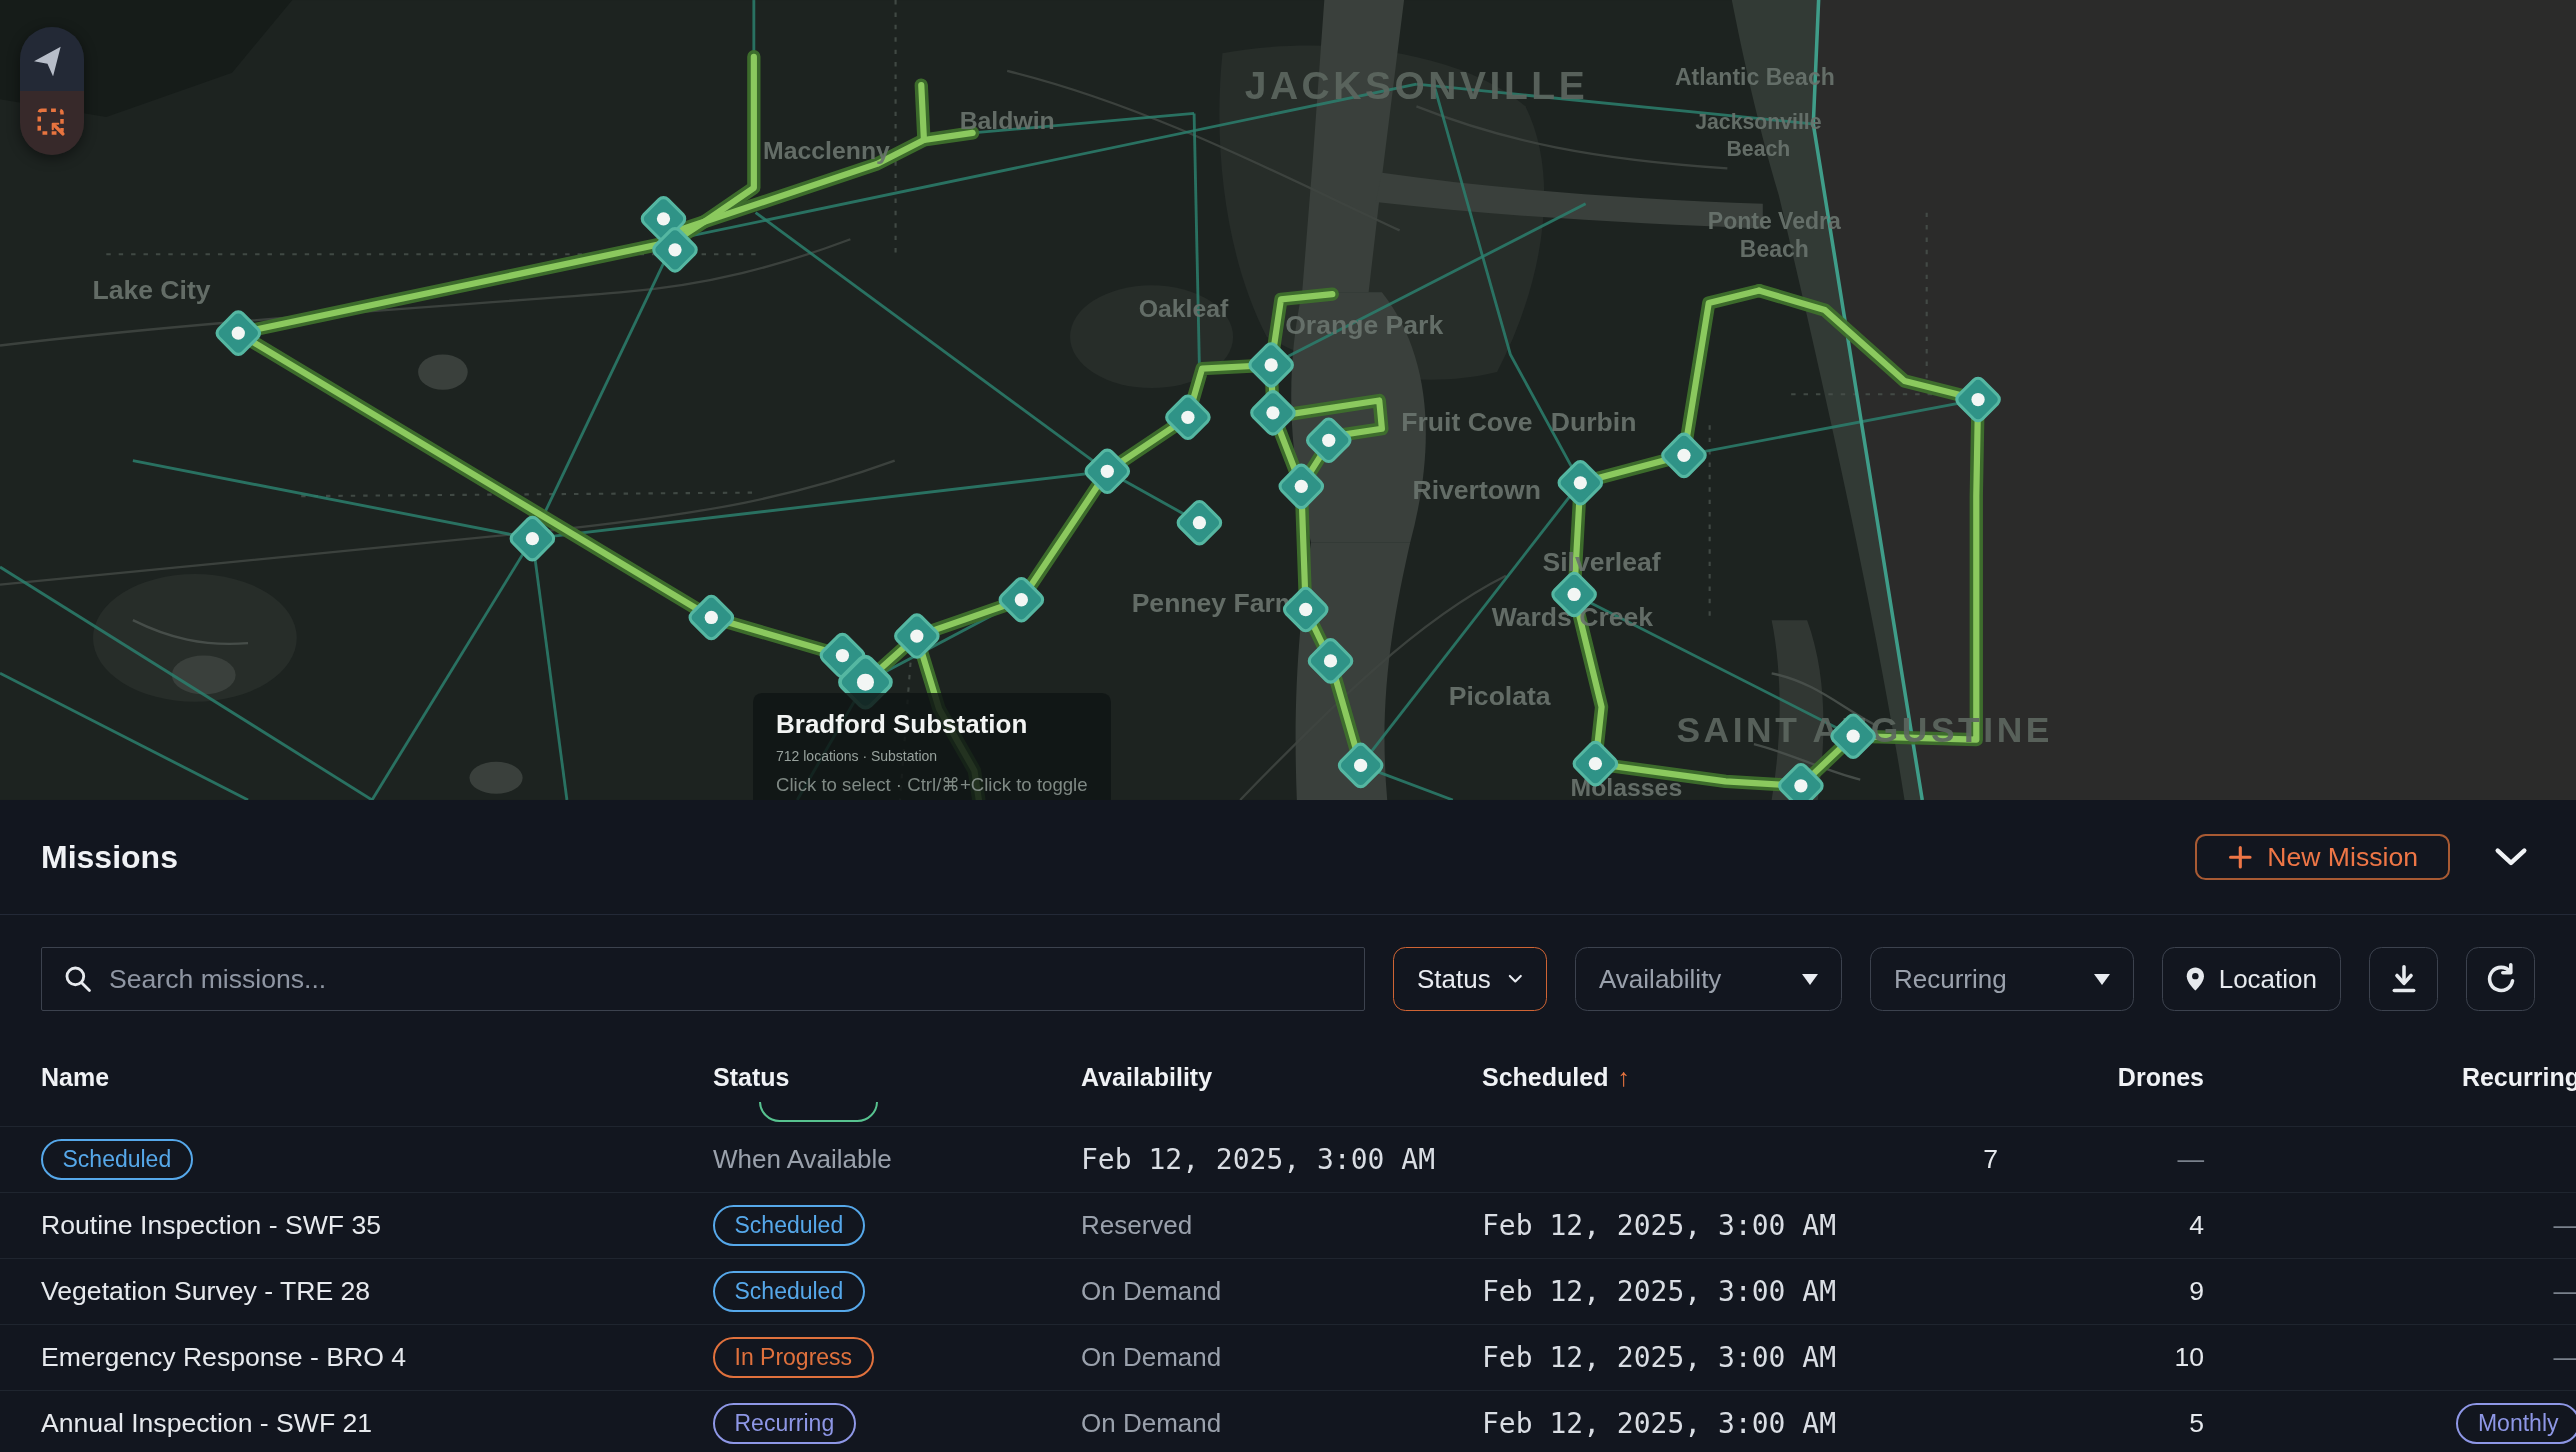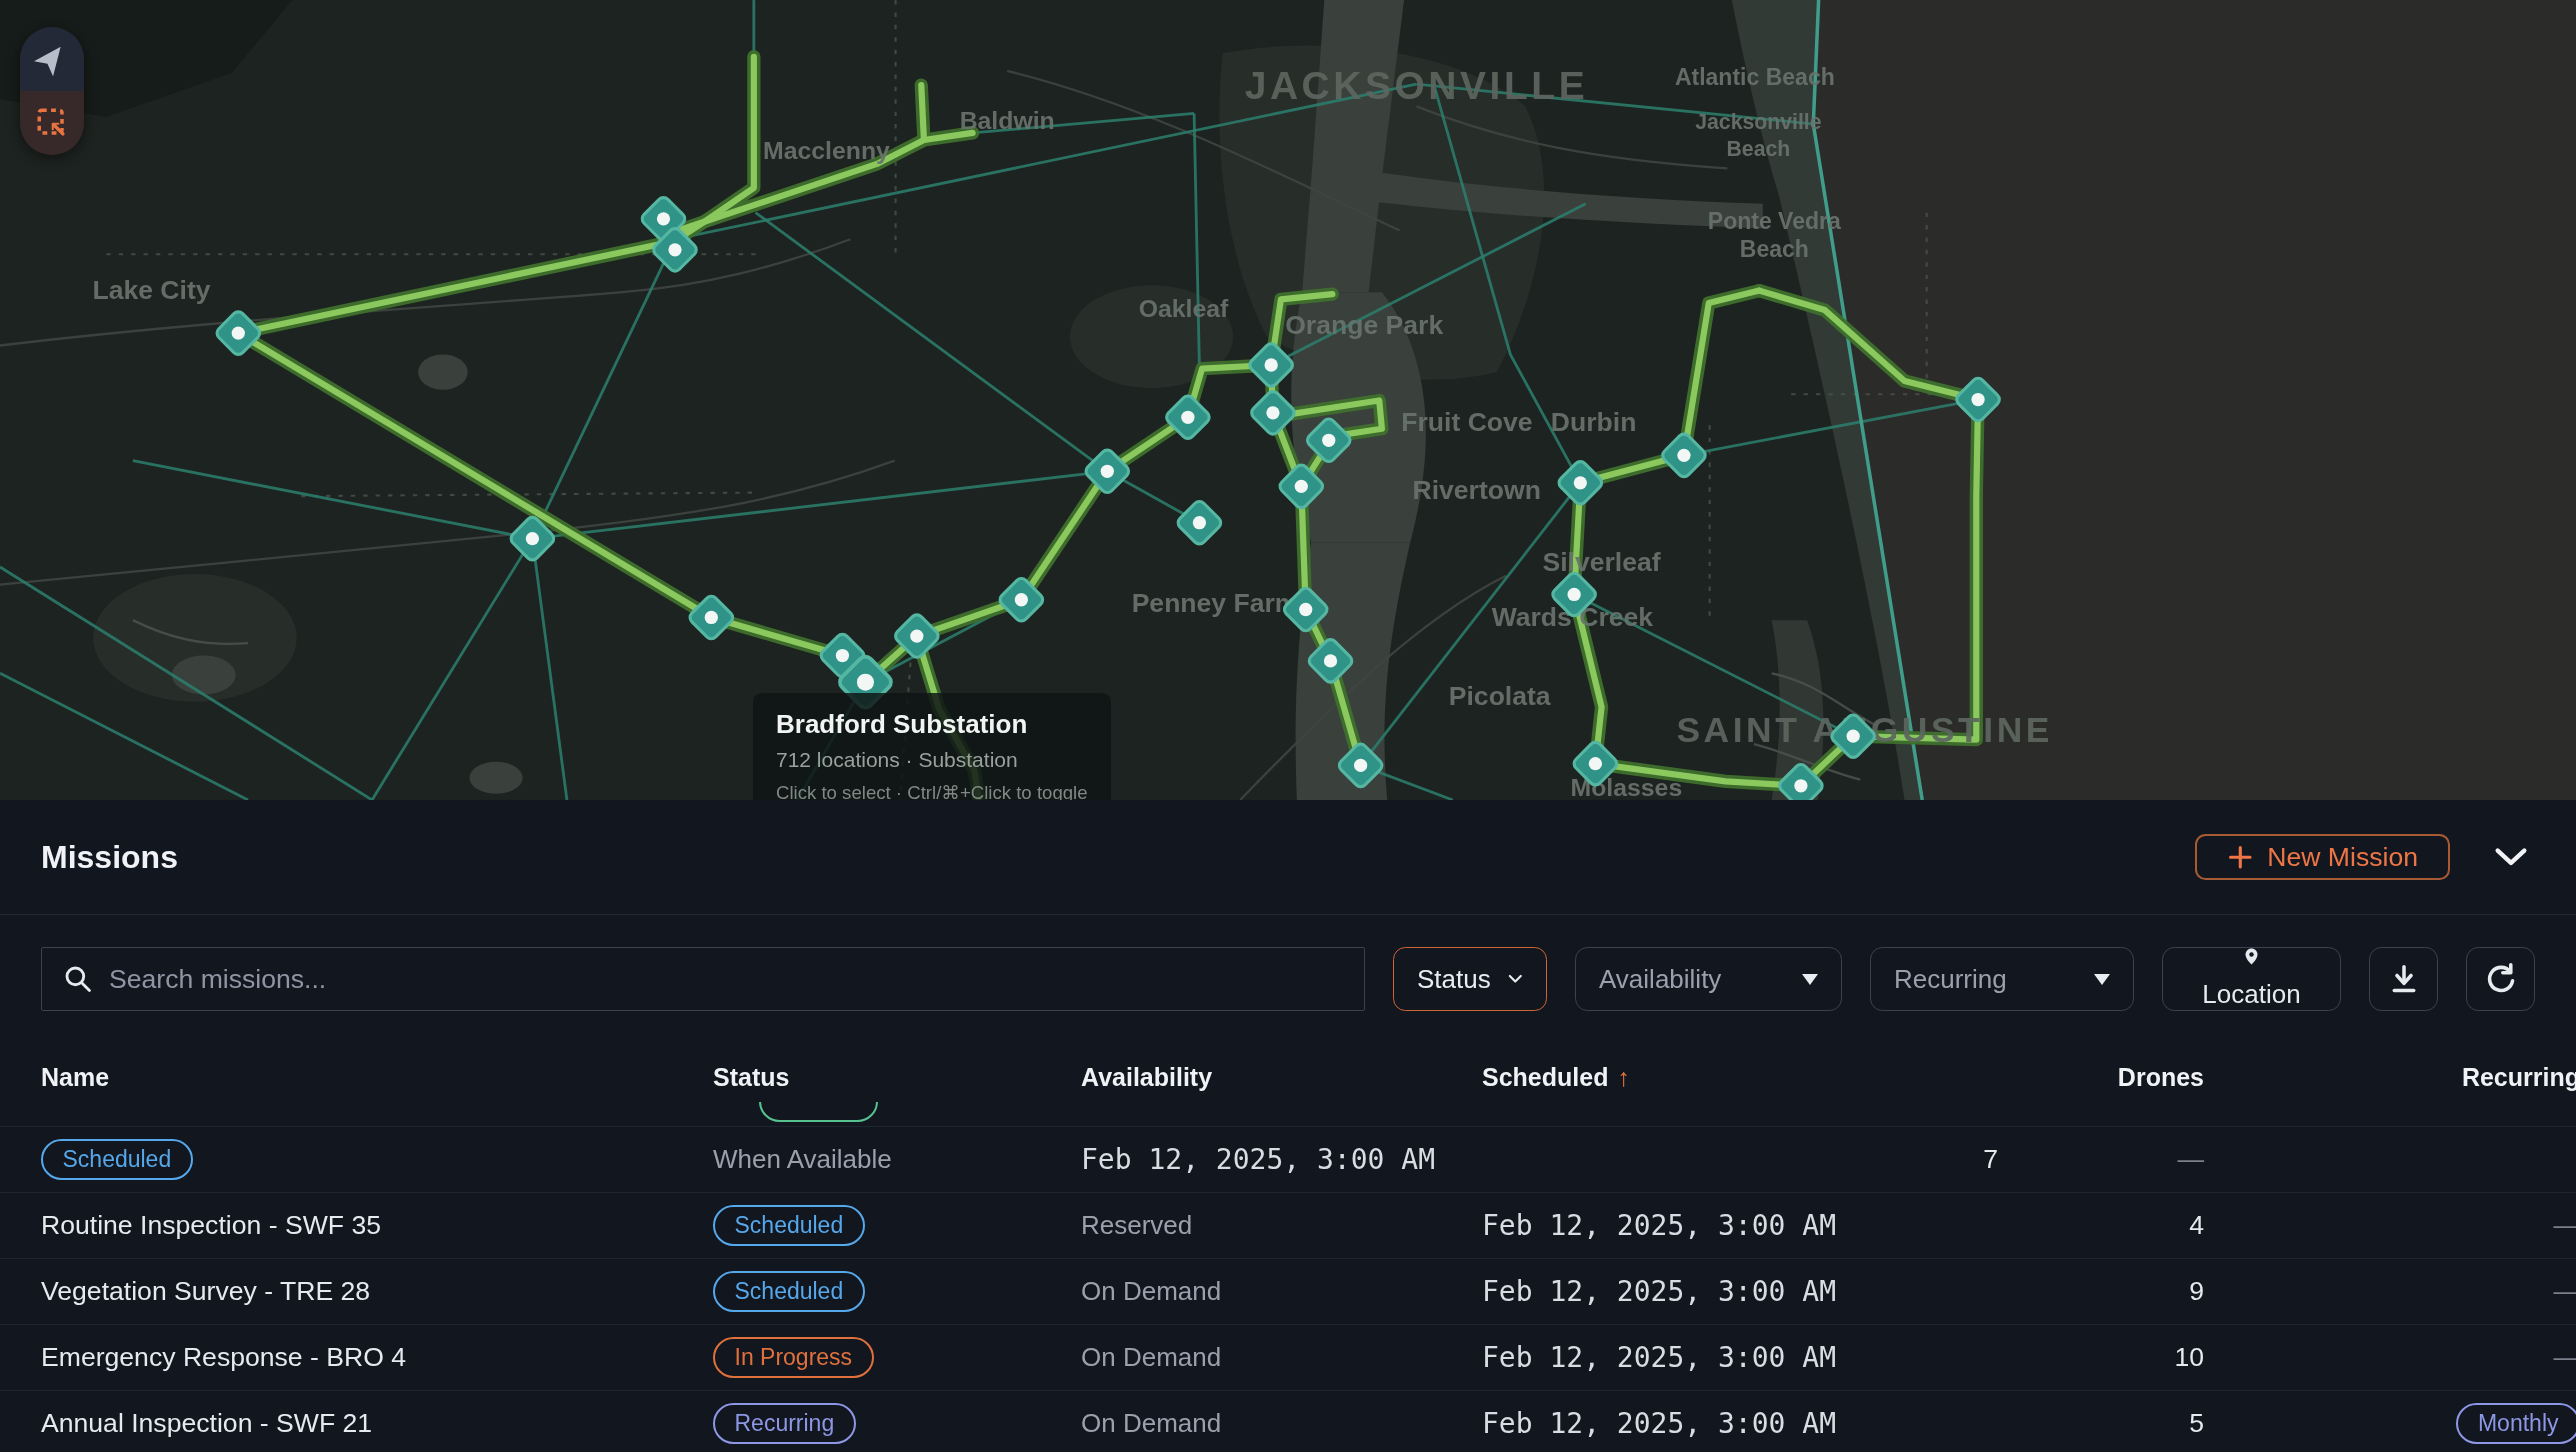--- a/index.html
+++ b/index.html
@@ -40,41 +40,41 @@
 
   
   .map-controls{position:absolute;left:19.5px;top:26.6px;width:64px;height:128px;border-radius:32px;overflow:hidden;box-shadow:0 3.5px 12.4px rgba(0,0,0,.45);}
   .map-ctl-btn{width:64px;height:64px;display:flex;align-items:center;justify-content:center;cursor:pointer;border:none;}
   .map-ctl-btn--nav{background:#232936;}
   .map-ctl-btn--select{background:#37292a;}
 
   
   .map-tooltip{position:absolute;left:753px;top:693px;background:rgba(16,22,20,.84);border-radius:8.9px;padding:16px 23px 17.7px;max-width:407px;}
   .map-tooltip .tt-title{color:#f2f4f3;font-size:26px;font-weight:bold;}
-  .map-tooltip .tt-sub{color:#98a29d;font-size:21px;margin-top:8px;}
+  .map-tooltip .tt-sub{color:#98a29d;font-size:14px;margin-top:8px;}
   .map-tooltip .tt-hint{color:#7f8984;font-size:18.6px;margin-top:9.7px;}
 
   
   .panel{position:absolute;left:0;top:800px;width:2576px;height:653px;background:var(--panel-bg);}
   .panel-header{height:115px;display:flex;align-items:center;padding:0 41px;border-bottom:1.8px solid var(--divider);}
   .panel-title{color:#f0f2f5;font-size:32px;font-weight:bold;}
   .panel-actions{margin-left:auto;display:flex;align-items:center;gap:37px;}
   .new-mission-btn{display:flex;align-items:center;gap:14px;height:46px;padding:0 30px;background:transparent;border:2.2px solid var(--orange-dim);border-radius:10.6px;color:#ee7646;font-size:26.6px;cursor:pointer;font-family:inherit;}
   .collapse-btn{background:none;border:none;cursor:pointer;display:flex;align-items:center;padding:7px;}
 
   .filter-bar{display:flex;gap:28px;padding:32px 41px 0;}
   .search-box{flex:1;height:64px;border:1.8px solid var(--border);border-radius:2px;display:flex;align-items:center;padding:0 21px;gap:16px;}
   .search-box input{background:transparent;border:none;outline:none;color:var(--txt);font-size:26.6px;flex:1;font-family:inherit;}
   .search-box input::placeholder{color:#8f96a3;}
   .filter-btn{height:64px;border:1.8px solid var(--border);border-radius:12.4px;background:transparent;display:flex;align-items:center;justify-content:space-between;padding:0 23px;color:var(--txt-dim);font-size:26px;cursor:pointer;gap:17.7px;font-family:inherit;}
   .filter-btn--active{border-color:#cf6434;color:#e9ecf1;}
   .filter-btn--location{color:#e6e9ed;justify-content:center;gap:14px;}
   .icon-btn{width:69px;height:64px;border:1.8px solid var(--border);border-radius:12.4px;background:transparent;display:flex;align-items:center;justify-content:center;cursor:pointer;}
   .caret{width:0;height:0;border-left:8.9px solid transparent;border-right:8.9px solid transparent;border-top:11.5px solid #e9ecf1;}
-  .w-status{width:154px;}.w-avail{width:267px;}.w-recur{width:264px;}.w-loc{width:179px;flex-direction:column;}
+  .w-status{width:154px;}.w-avail{width:267px;}.w-recur{width:264px;}.w-loc{width:179px;}
 
   
   .trow{display:grid;grid-template-columns:636px 332px 365px 516px 170px 340px;padding-left:41px;align-items:center;gap:36px;}
   .table-header{margin-top:41px;height:50px;color:#f0f2f5;font-size:25px;font-weight:bold;}
   .th{display:flex;align-items:center;gap:8.9px;}
   .th--right{justify-content:flex-end;}
   .sort-arrow{color:var(--orange);font-size:25px;font-weight:bold;}
   .table-body{}
   .row{height:66px;border-bottom:1.8px solid var(--row-divider);}
   .row:first-child{border-top:1.8px solid var(--row-divider);}

